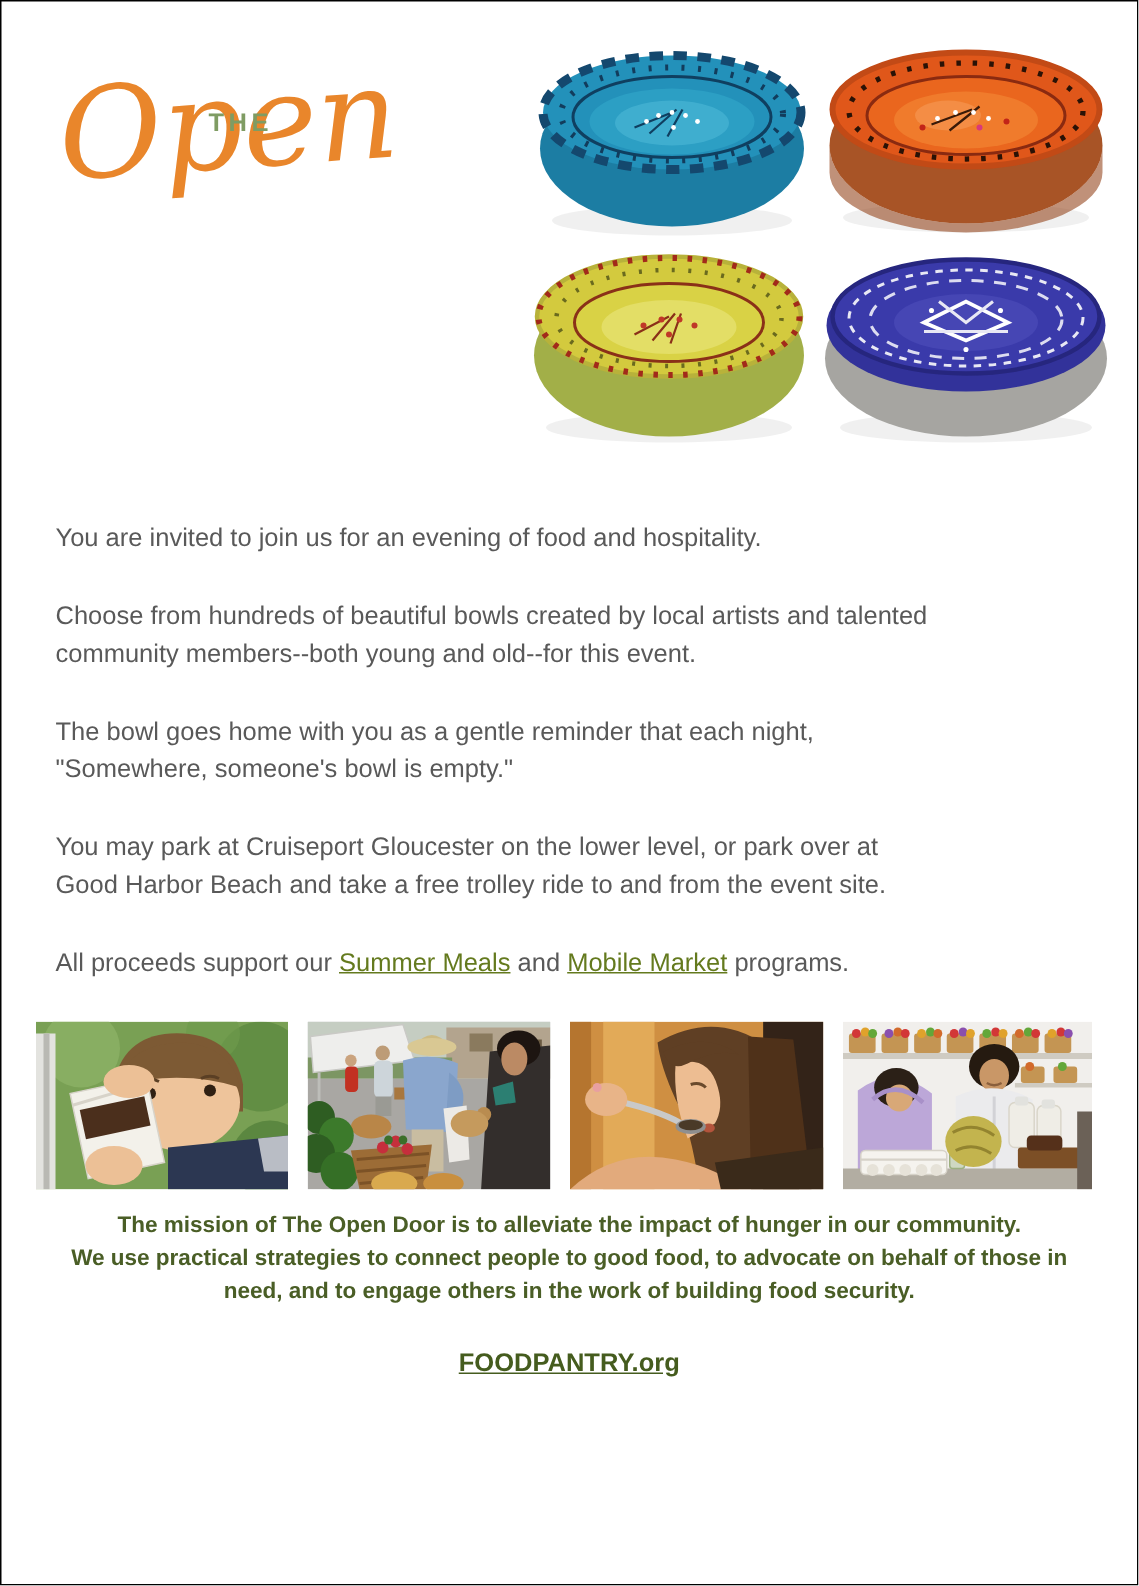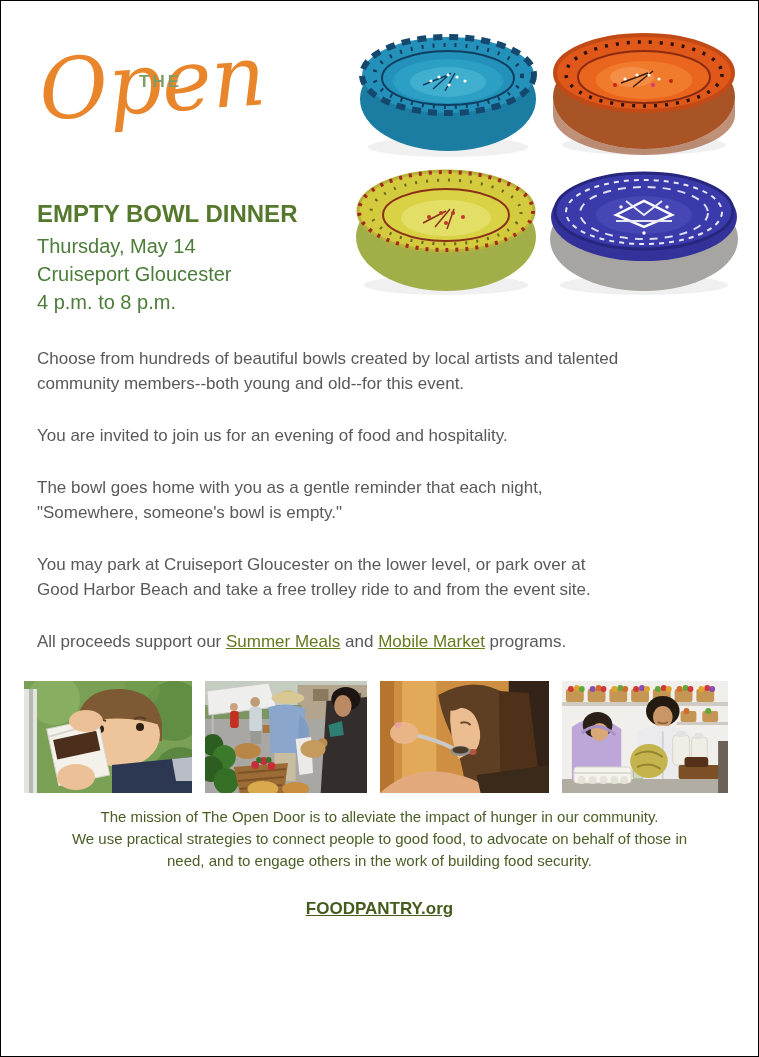--- a/index.html
+++ b/index.html
@@ -75,20 +75,21 @@
   .photo-4 { width: 166px; }
 
   
   .mission {
     margin: 13px auto 2px auto;
     max-width: 720px;
     text-align: center;
     white-space: pre-line;
     font-size: 15px; line-height: 22px;
     color: var(--footer-green, #4a5e26);
+    font-weight: bold;
   }
   .site { text-align: center; margin-top: 27px; }
   .site a {
     font-size: 17px; font-weight: bold;
     color: var(--site-green, #455c1e);
     text-decoration: underline;
     cursor: pointer;
   }
 </style>
 </head>
@@ -96,26 +97,20 @@
 
 <div class="page">
 
   <header class="header">
 
     <div class="logo">
       <span class="logo-open">Open</span>
       <span class="logo-the">THE</span>
     </div>
 
-    <div class="event">
-      <h1 class="event-title">EMPTY BOWL DINNER</h1>
-      <div class="event-line">Thursday, May 14</div>
-      <div class="event-line">Cruiseport Gloucester</div>
-      <div class="event-line">4 p.m. to 8 p.m.</div>
-    </div>
 
     <div class="bowls">
       <svg viewBox="0 0 394 276" preserveAspectRatio="none">
 
         <ellipse cx="95" cy="122" rx="80" ry="10" fill="rgba(0,0,0,0.06)"></ellipse>
         <ellipse cx="291" cy="120" rx="82" ry="10" fill="rgba(0,0,0,0.06)"></ellipse>
         <ellipse cx="93" cy="260" rx="82" ry="10" fill="rgba(0,0,0,0.06)"></ellipse>
         <ellipse cx="291" cy="260" rx="84" ry="10" fill="rgba(0,0,0,0.06)"></ellipse>
 
         <g>
@@ -178,23 +173,23 @@
           <path d="M273 176 L291 190 L309 176 M263 196 L319 196" stroke="#e8e8f4" stroke-width="2" fill="none"></path>
           <circle cx="268" cy="182" r="1.7" fill="#fff"></circle>
             <circle cx="314" cy="182" r="1.7" fill="#fff"></circle>
           <circle cx="291" cy="208" r="1.7" fill="#fff"></circle>
         </g>
       </svg>
     </div>
   </header>
 
   <main class="content">
+    <p>You are invited to join us for an evening of food and hospitality.</p>
     <p>Choose from hundreds of beautiful bowls created by local artists and talented
 community members--both young and old--for this event.</p>
-    <p>You are invited to join us for an evening of food and hospitality.</p>
     <p>The bowl goes home with you as a gentle reminder that each night,
 "Somewhere, someone's bowl is empty."</p>
     <p>You may park at Cruiseport Gloucester on the lower level, or park over at
 Good Harbor Beach and take a free trolley ride to and from the event site.</p>
     <p class="inline"><span>All proceeds support our </span><a class="green-link">Summer Meals</a><span> and </span><a class="green-link">Mobile Market</a><span> programs.</span></p>
   </main>
 
   <section class="photos">
 
     <figure class="photo photo-1">

